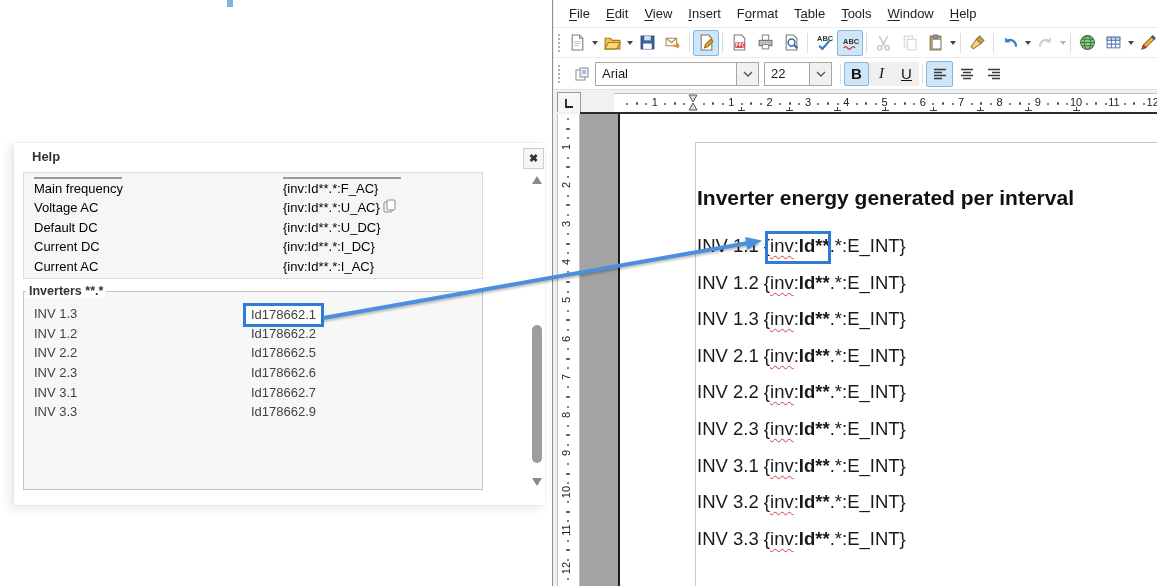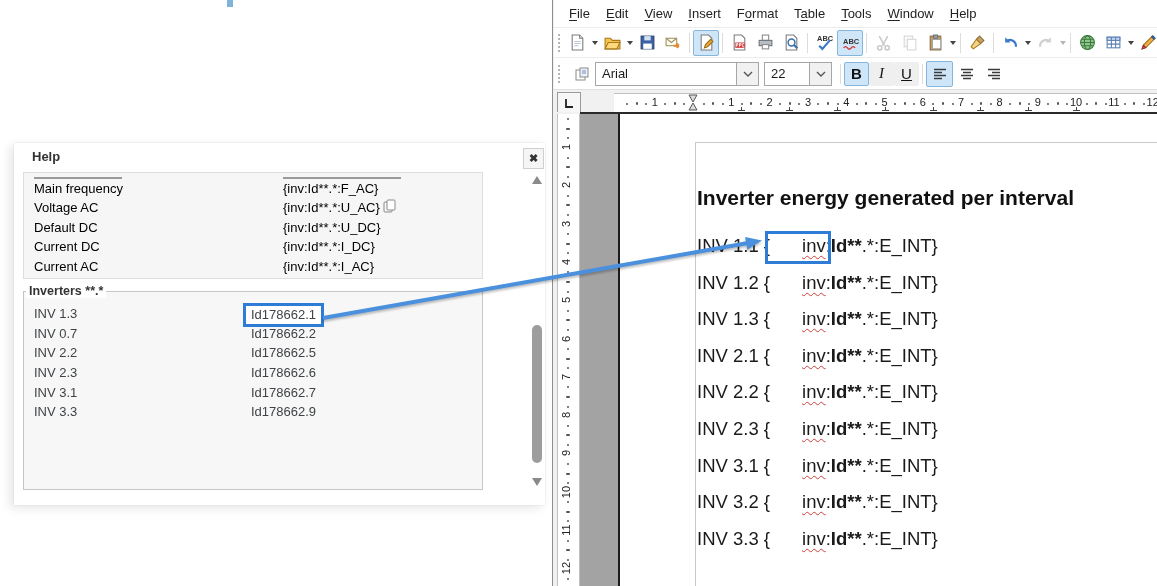--- a/index.html
+++ b/index.html
@@ -92,21 +92,21 @@
   #vruler .half{width:4px;left:8px;}
   #ws-strip{position:absolute;left:27px;top:2px;width:38px;height:472px;background:#a3a3a3;}
   #page-edge{position:absolute;left:65px;top:2px;width:2px;height:472px;background:#1c1c1c;}
   #page{position:absolute;left:67px;top:2px;width:537px;height:472px;background:#fff;cursor:text;}
   #top-line{position:absolute;left:27px;top:0;width:577px;height:2px;background:#2a2a2a;}
   #bound-v{position:absolute;left:142px;top:30px;width:1px;height:444px;background:#c9c9c9;}
   #bound-h{position:absolute;left:142px;top:30px;width:462px;height:1px;background:#c9c9c9;}
   #doc-heading{position:absolute;left:144px;top:66px;margin:0;font-size:21px;font-weight:bold;color:#111;white-space:nowrap;}
   #doc-lines{position:absolute;left:144px;top:116px;font-size:18.5px;color:#1a1a1a;line-height:36.6px;white-space:nowrap;}
   #doc-lines .misp{text-decoration-line:underline;text-decoration-style:wavy;text-decoration-color:#d03c3c;
-                   text-decoration-thickness:1px;text-underline-offset:3px;margin-left:32px;}
+                   text-decoration-thickness:1px;text-underline-offset:3px;}
   #doc-lines b{font-weight:bold;}
   svg{display:block;}
 </style>
 </head>
 <body>
 
 <div id="canvas">
 
   <div id="stray-square"></div>
 
@@ -146,21 +146,21 @@
       </div>
 
     <fieldset id="hp-inverters">
       <legend>Inverters **.*</legend>
 
     <div class="hp-row">
           <span class="lbl">INV 1.3</span>
           <span class="val"><span class="hl-box">Id178662.1</span></span>
         </div>
         <div class="hp-row">
-          <span class="lbl">INV 0.7</span>
+          <span class="lbl">INV 1.2</span>
           <span class="val">Id178662.2</span>
         </div>
         <div class="hp-row">
           <span class="lbl">INV 2.2</span>
           <span class="val">Id178662.5</span>
         </div>
         <div class="hp-row">
           <span class="lbl">INV 2.3</span>
           <span class="val">Id178662.6</span>
         </div>

